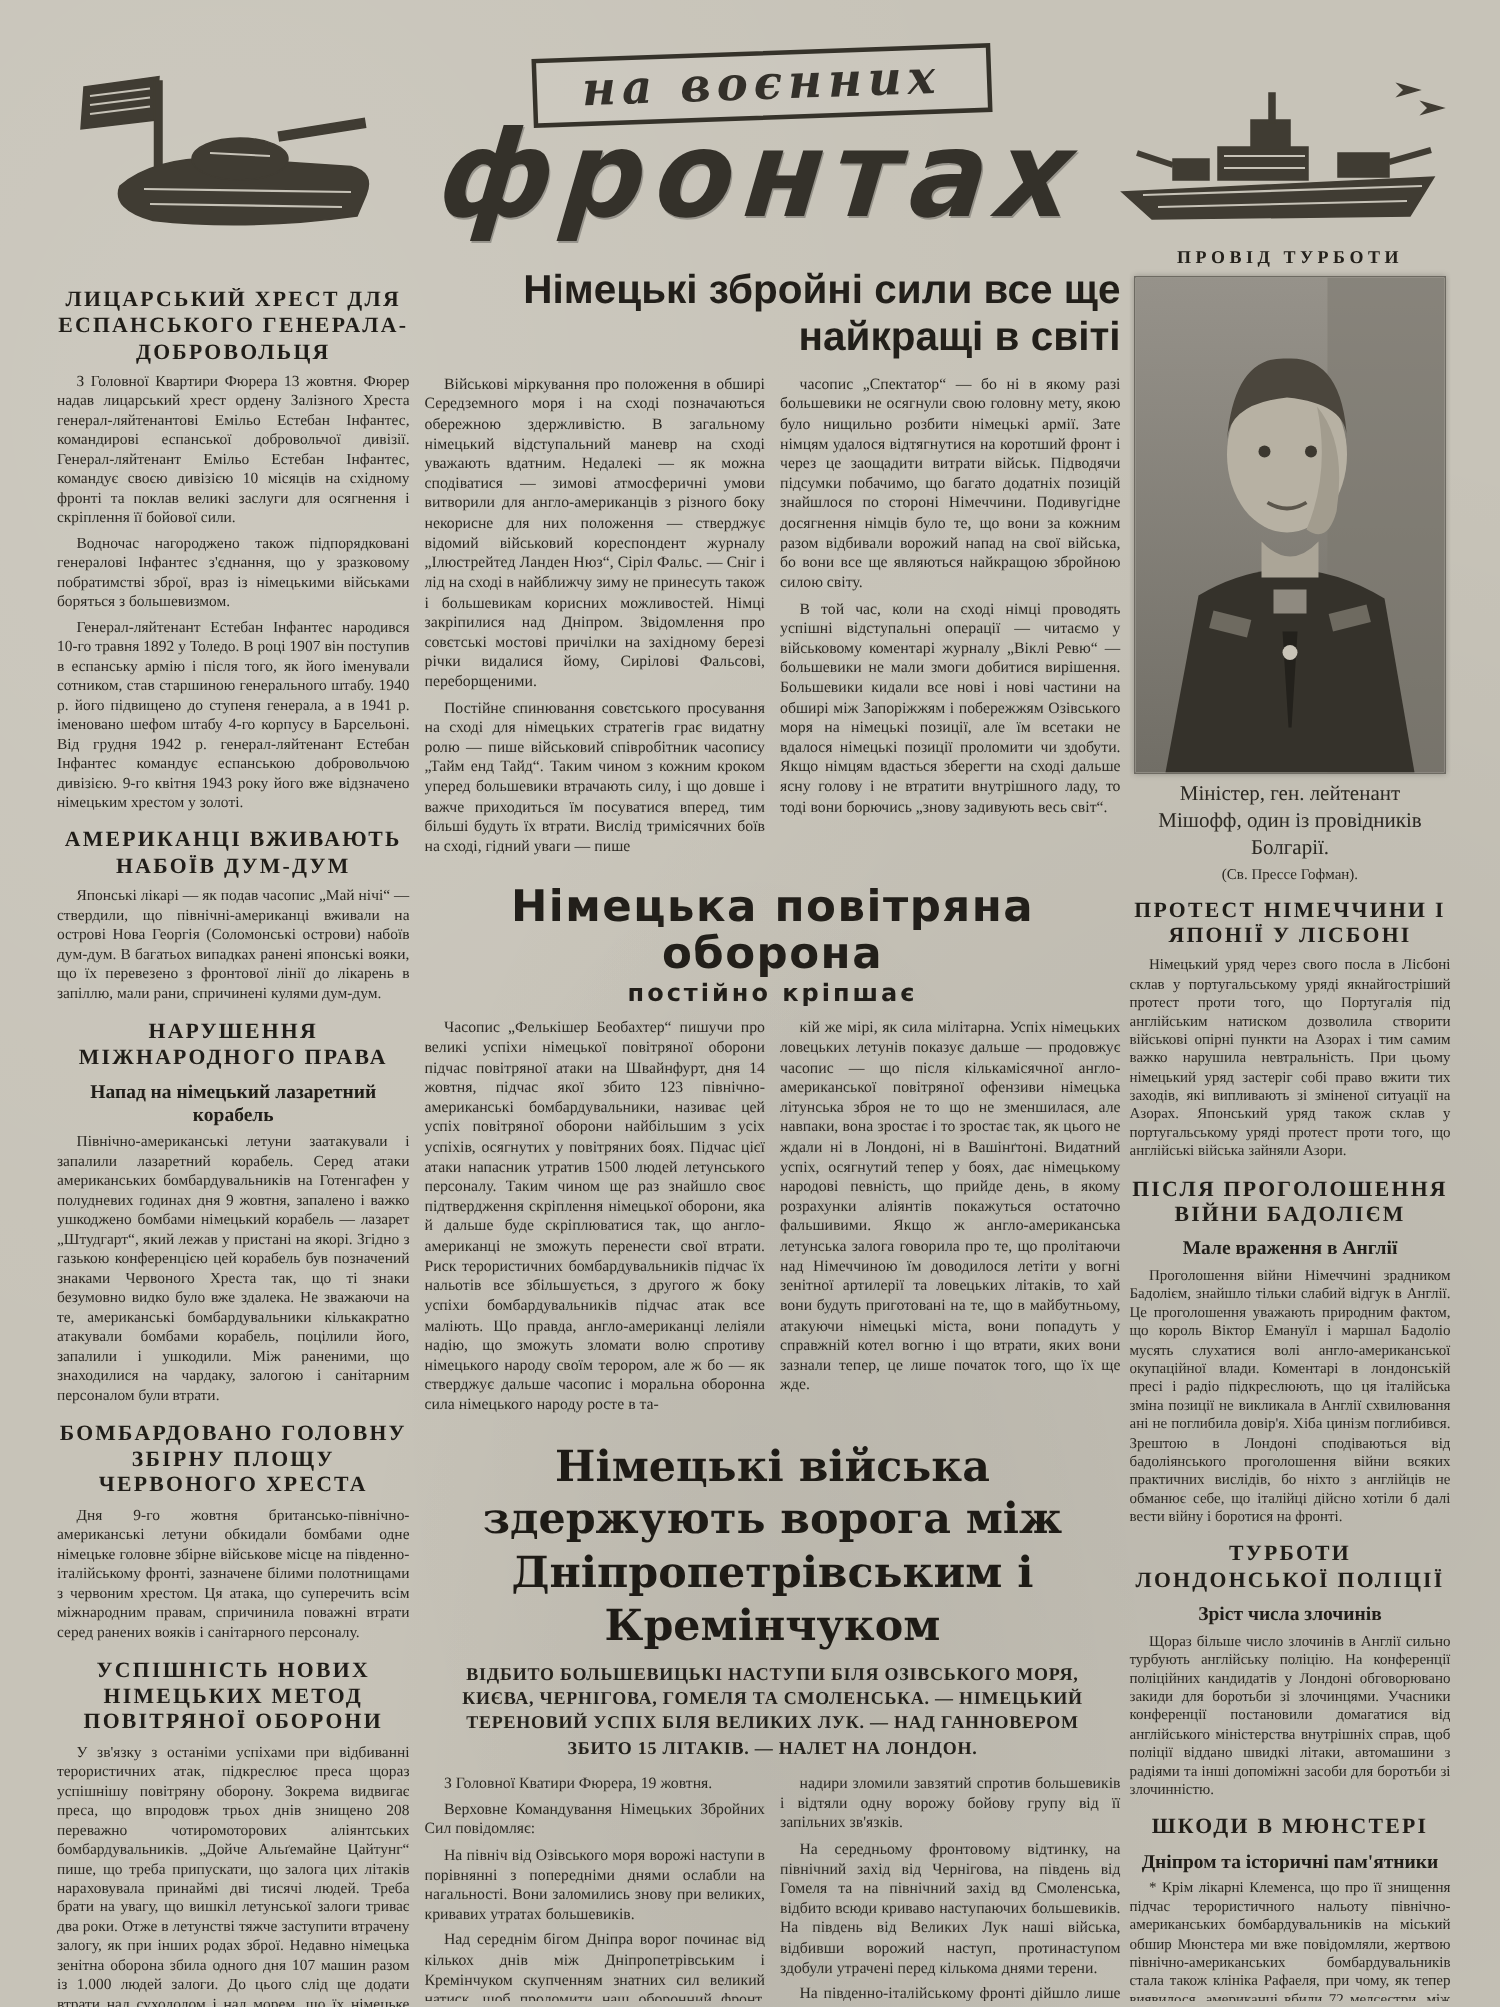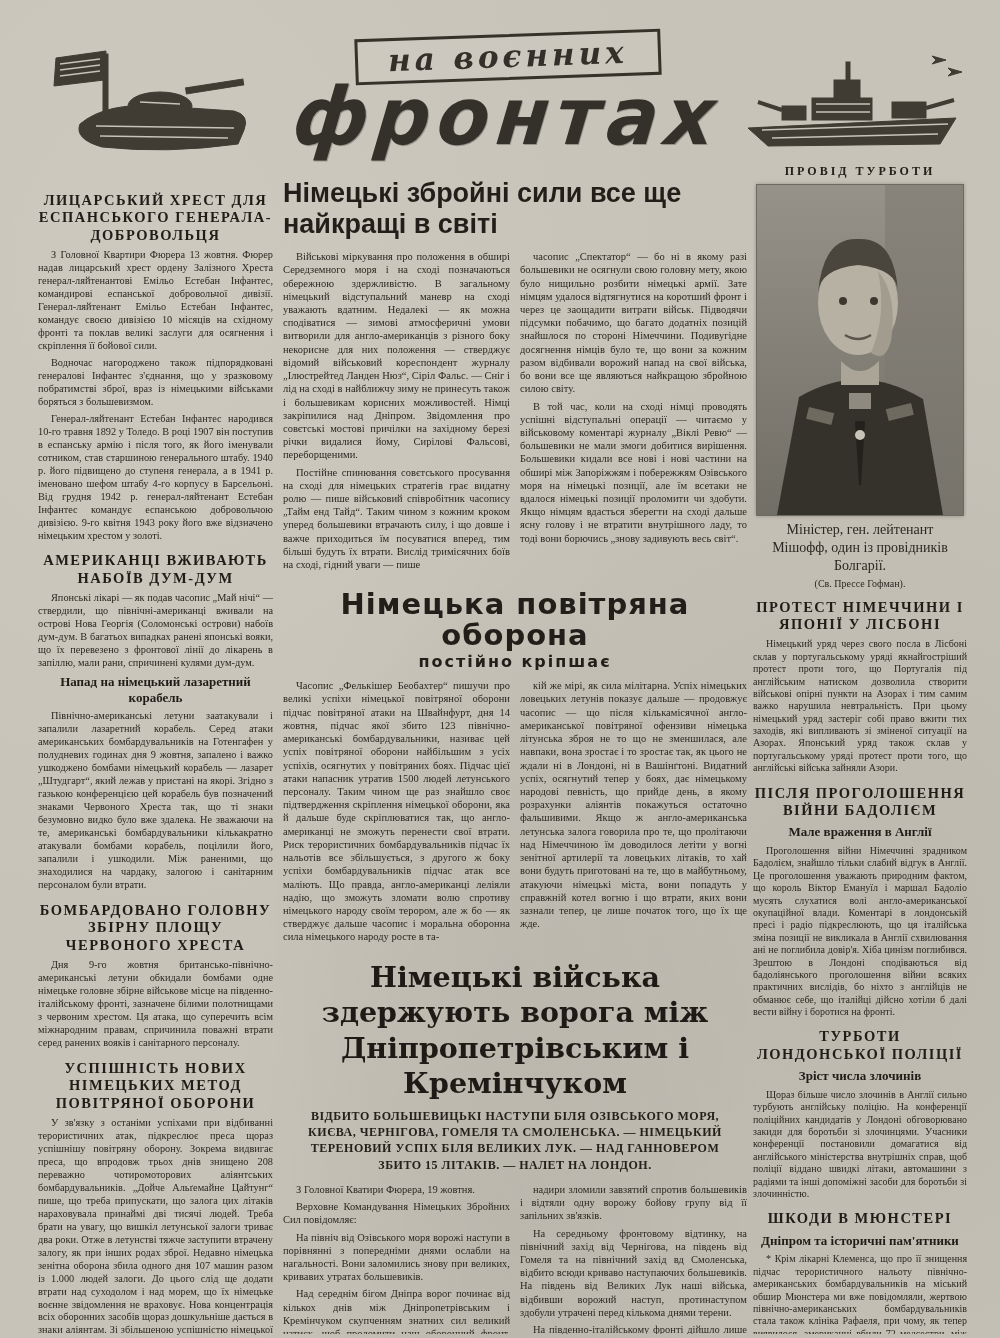--- a/index.html
+++ b/index.html
@@ -32,21 +32,21 @@
   .col-left p.body{font-size:10.3px;line-height:1.26;}
   .col-mid  p.body{font-size:10.5px;line-height:1.26;}
   .col-right p.body{font-size:10px;line-height:1.24;}
   h3.head{font-weight:bold;text-align:center;font-size:14.5px;line-height:1.2;
     margin:10px 0 5px;letter-spacing:1.5px;color:#201d18;}
   h4.subhead{font-weight:bold;text-align:center;font-size:13px;line-height:1.2;
     margin:0 0 5px;color:#201d18;}
   .col-left h3.head:first-child{margin-top:0;}
   
   .headline-lg{font-family:"Liberation Sans",sans-serif;font-weight:bold;font-size:27px;
-    line-height:1.15;text-align:left;margin:0 0 10px;color:#221f1a;}
+    line-height:1.15;text-align:right;margin:0 0 10px;color:#221f1a;}
   .headline-air{font-family:"DejaVu Sans",sans-serif;font-weight:bold;font-size:29px;
     line-height:1.05;text-align:center;margin:14px 0 0;color:#221f1a;letter-spacing:1px;}
   .headline-air-sub{font-family:"DejaVu Sans",sans-serif;font-weight:bold;font-size:16px;
     text-align:center;margin:2px 0 8px;color:#221f1a;letter-spacing:2px;}
   .headline-war{font-family:"DejaVu Serif",serif;font-weight:bold;font-size:28.5px;
     line-height:1.25;text-align:center;margin:12px 0 6px;color:#1e1b16;}
   .deck{font-weight:bold;font-size:12px;line-height:1.35;text-align:center;
     letter-spacing:.5px;margin:0 6px 10px;color:#24211b;}
   .two-col{display:flex;gap:10px;}
   .two-col>div{width:227px;}
@@ -114,20 +114,21 @@
   <div class="col col-left">
 
     <h3 class="head">ЛИЦАРСЬКИЙ ХРЕСТ ДЛЯ ЕСПАНСЬКОГО ГЕНЕРАЛА-ДОБРОВОЛЬЦЯ</h3>
     <p class="body">З Головної Квартири Фюрера 13 жовтня. Фюрер надав лицарський хрест ордену Залізного Хреста генерал-ляйтенантові Емільо Естебан Інфантес, командирові еспанської добровольчої дивізії. Генерал-ляйтенант Емільо Естебан Інфантес, командує своєю дивізією 10 місяців на східному фронті та поклав великі заслуги для осягнення і скріплення її бойової сили.</p>
     <p class="body">Водночас нагороджено також підпорядковані генералові Інфантес з'єднання, що у зразковому побратимстві зброї, враз із німецькими військами боряться з большевизмом.</p>
     <p class="body">Генерал-ляйтенант Естебан Інфантес народився 10-го травня 1892 у Толедо. В році 1907 він поступив в еспанську армію і після того, як його іменували сотником, став старшиною генерального штабу. 1940 р. його підвищено до ступеня генерала, а в 1941 р. іменовано шефом штабу 4-го корпусу в Барсельоні. Від грудня 1942 р. генерал-ляйтенант Естебан Інфантес командує еспанською добровольчою дивізією. 9-го квітня 1943 року його вже відзначено німецьким хрестом у золоті.</p>
 
     <h3 class="head">АМЕРИКАНЦІ ВЖИВАЮТЬ НАБОЇВ ДУМ-ДУМ</h3>
     <p class="body">Японські лікарі — як подав часопис „Май нічі“ — ствердили, що північні-американці вживали на острові Нова Георгія (Соломонські острови) набоїв дум-дум. В багатьох випадках ранені японські вояки, що їх перевезено з фронтової лінії до лікарень в запіллю, мали рани, спричинені кулями дум-дум.</p>
 
+    <h3 class="head">НАРУШЕННЯ МІЖНАРОДНОГО ПРАВА</h3>
     <h4 class="subhead">Напад на німецький лазаретний корабель</h4>
     <p class="body">Північно-американські летуни заатакували і запалили лазаретний корабель. Серед атаки американських бомбардувальників на Готенгафен у полудневих годинах дня 9 жовтня, запалено і важко ушкоджено бомбами німецький корабель — лазарет „Штудгарт“, який лежав у пристані на якорі. Згідно з газькою конференцією цей корабель був позначений знаками Червоного Хреста так, що ті знаки безумовно видко було вже здалека. Не зважаючи на те, американські бомбардувальники кількакратно атакували бомбами корабель, поцілили його, запалили і ушкодили. Між раненими, що знаходилися на чардаку, залогою і санітарним персоналом були втрати.</p>
 
     <h3 class="head">БОМБАРДОВАНО ГОЛОВНУ ЗБІРНУ ПЛОЩУ ЧЕРВОНОГО ХРЕСТА</h3>
     <p class="body">Дня 9-го жовтня британсько-північно-американські летуни обкидали бомбами одне німецьке головне збірне військове місце на південно-італійському фронті, зазначене білими полотнищами з червоним хрестом. Ця атака, що суперечить всім міжнародним правам, спричинила поважні втрати серед ранених вояків і санітарного персоналу.</p>
 
     <h3 class="head">УСПІШНІСТЬ НОВИХ НІМЕЦЬКИХ МЕТОД ПОВІТРЯНОЇ ОБОРОНИ</h3>
     <p class="body">У зв'язку з останіми успіхами при відбиванні терористичних атак, підкреслює преса щораз успішнішу повітряну оборону. Зокрема видвигає преса, що впродовж трьох днів знищено 208 переважно чотиромоторових аліянтських бомбардувальників. „Дойче Альґемайне Цайтунг“ пише, що треба припускати, що залога цих літаків нараховувала принаймі дві тисячі людей. Треба брати на увагу, що вишкіл летунської залоги триває два роки. Отже в летунстві тяжче заступити втрачену залогу, як при інших родах зброї. Недавно німецька зенітна оборона збила одного дня 107 машин разом із 1.000 людей залоги. До цього слід ще додати втрати над суходолом і над морем, що їх німецьке воєнне звідомлення не враховує. Нова концентрація всіх оборонних засобів щораз дошкульніше дається в знаки аліянтам. Зі збільшеною успішністю німецької повітряної оборони зростає також твердість, довір'я і моральна сила спротиву німецького народу.</p>
 
   </div>

